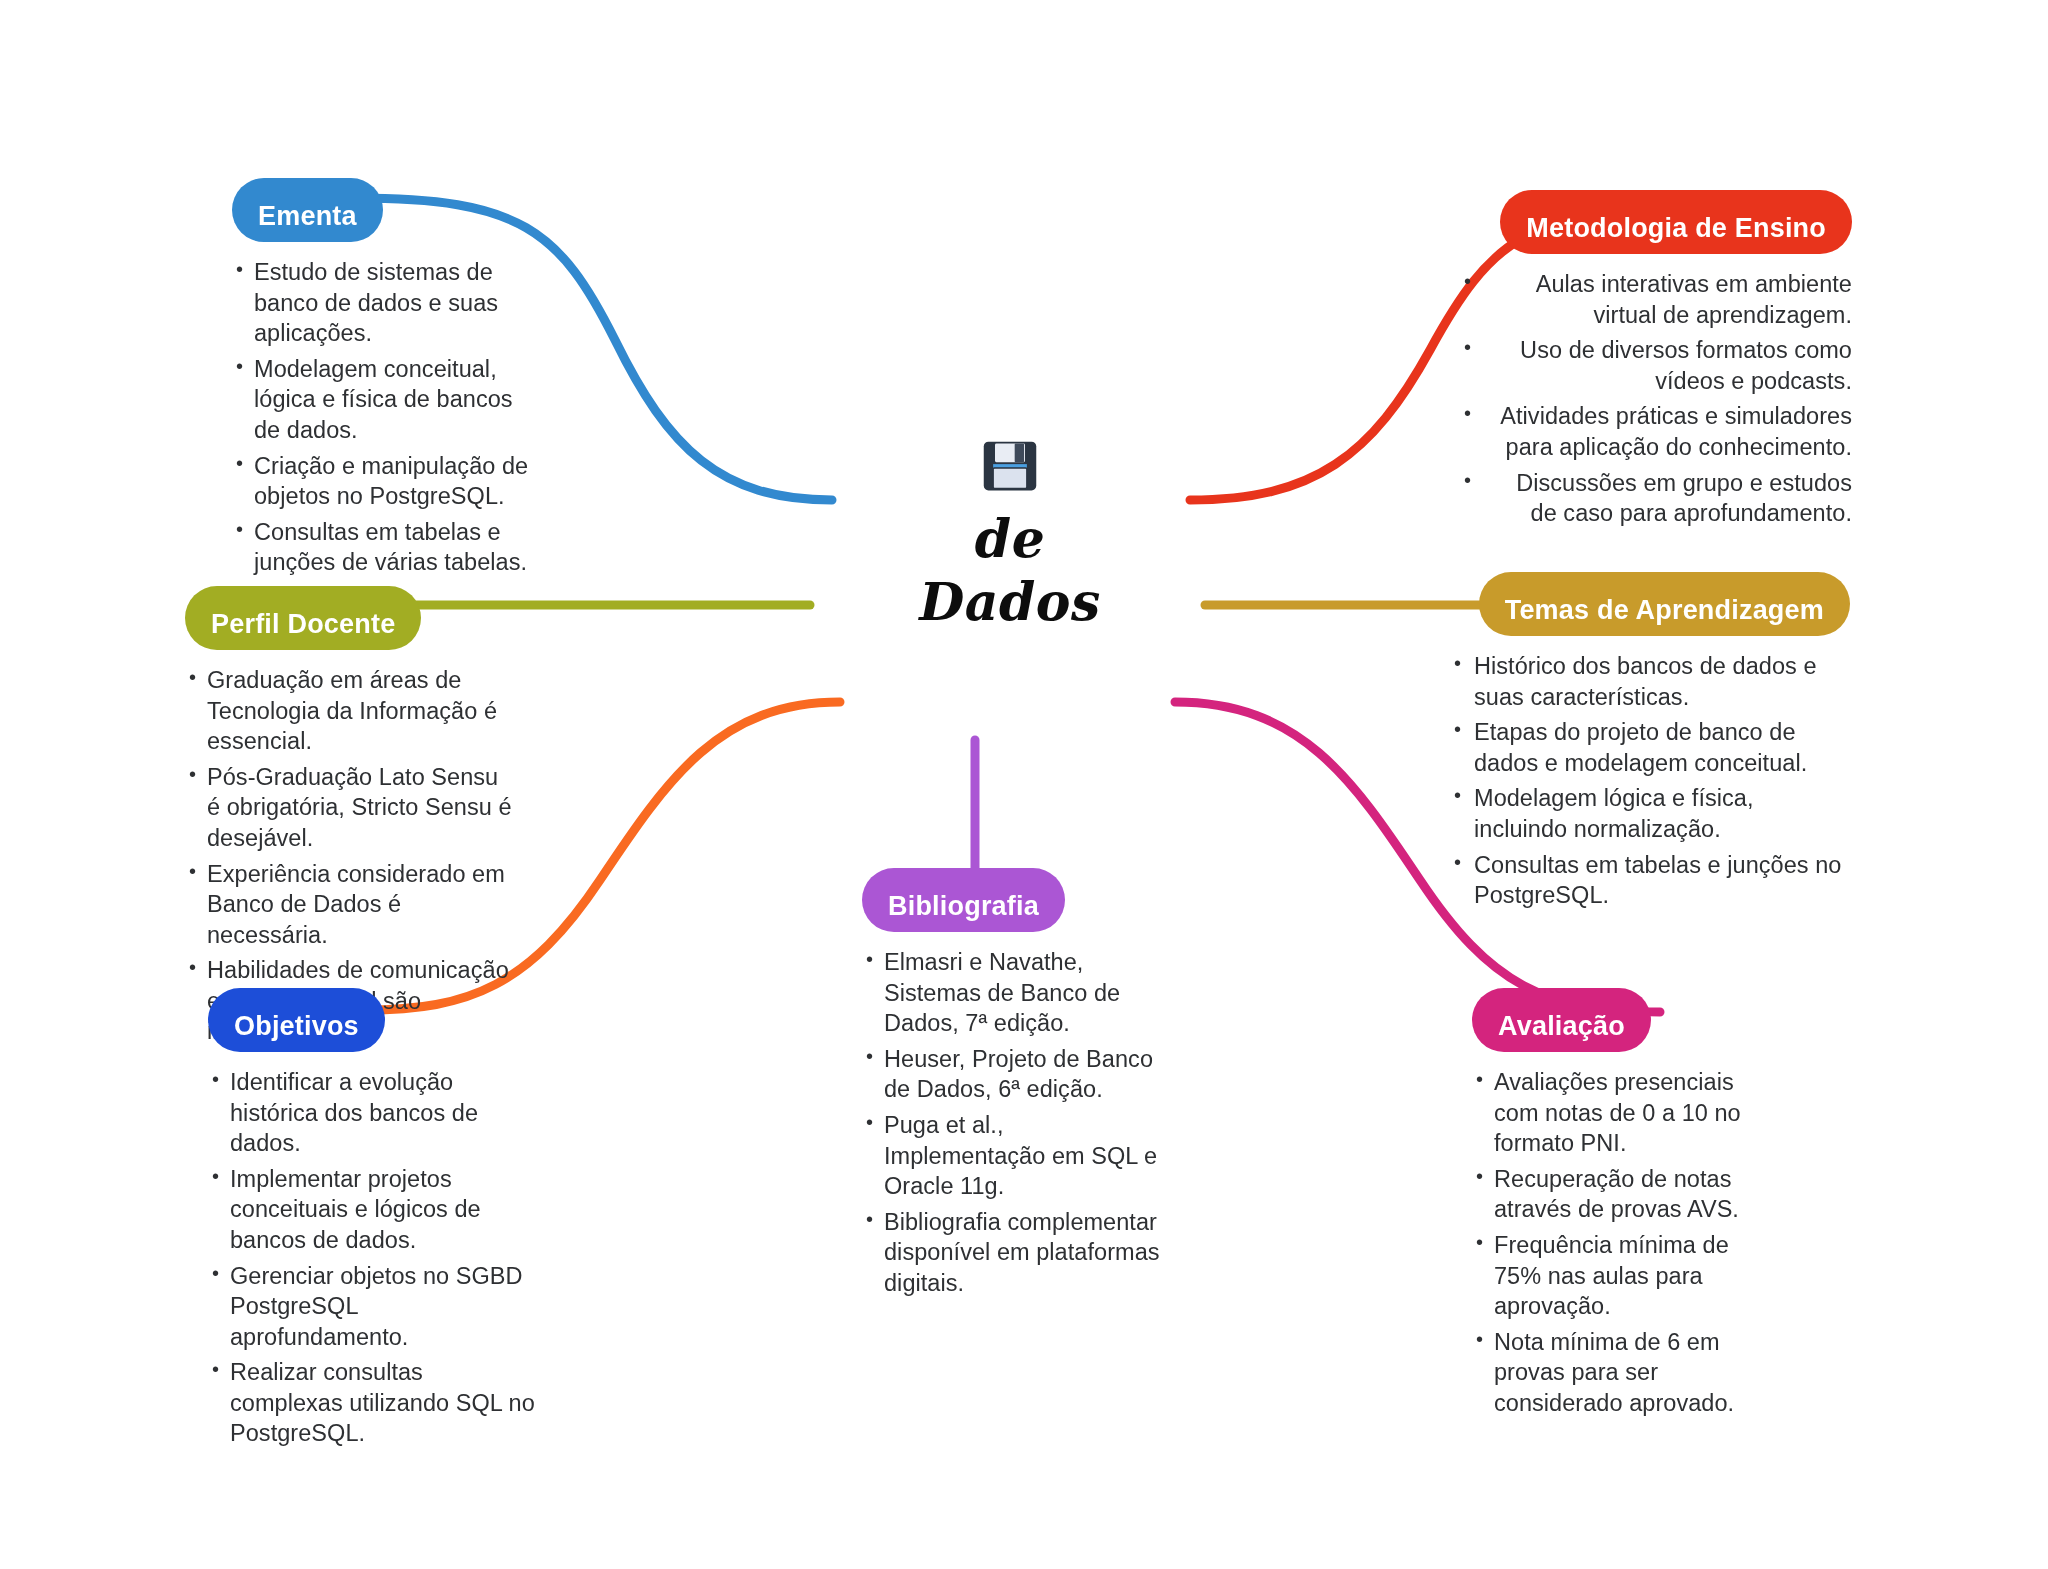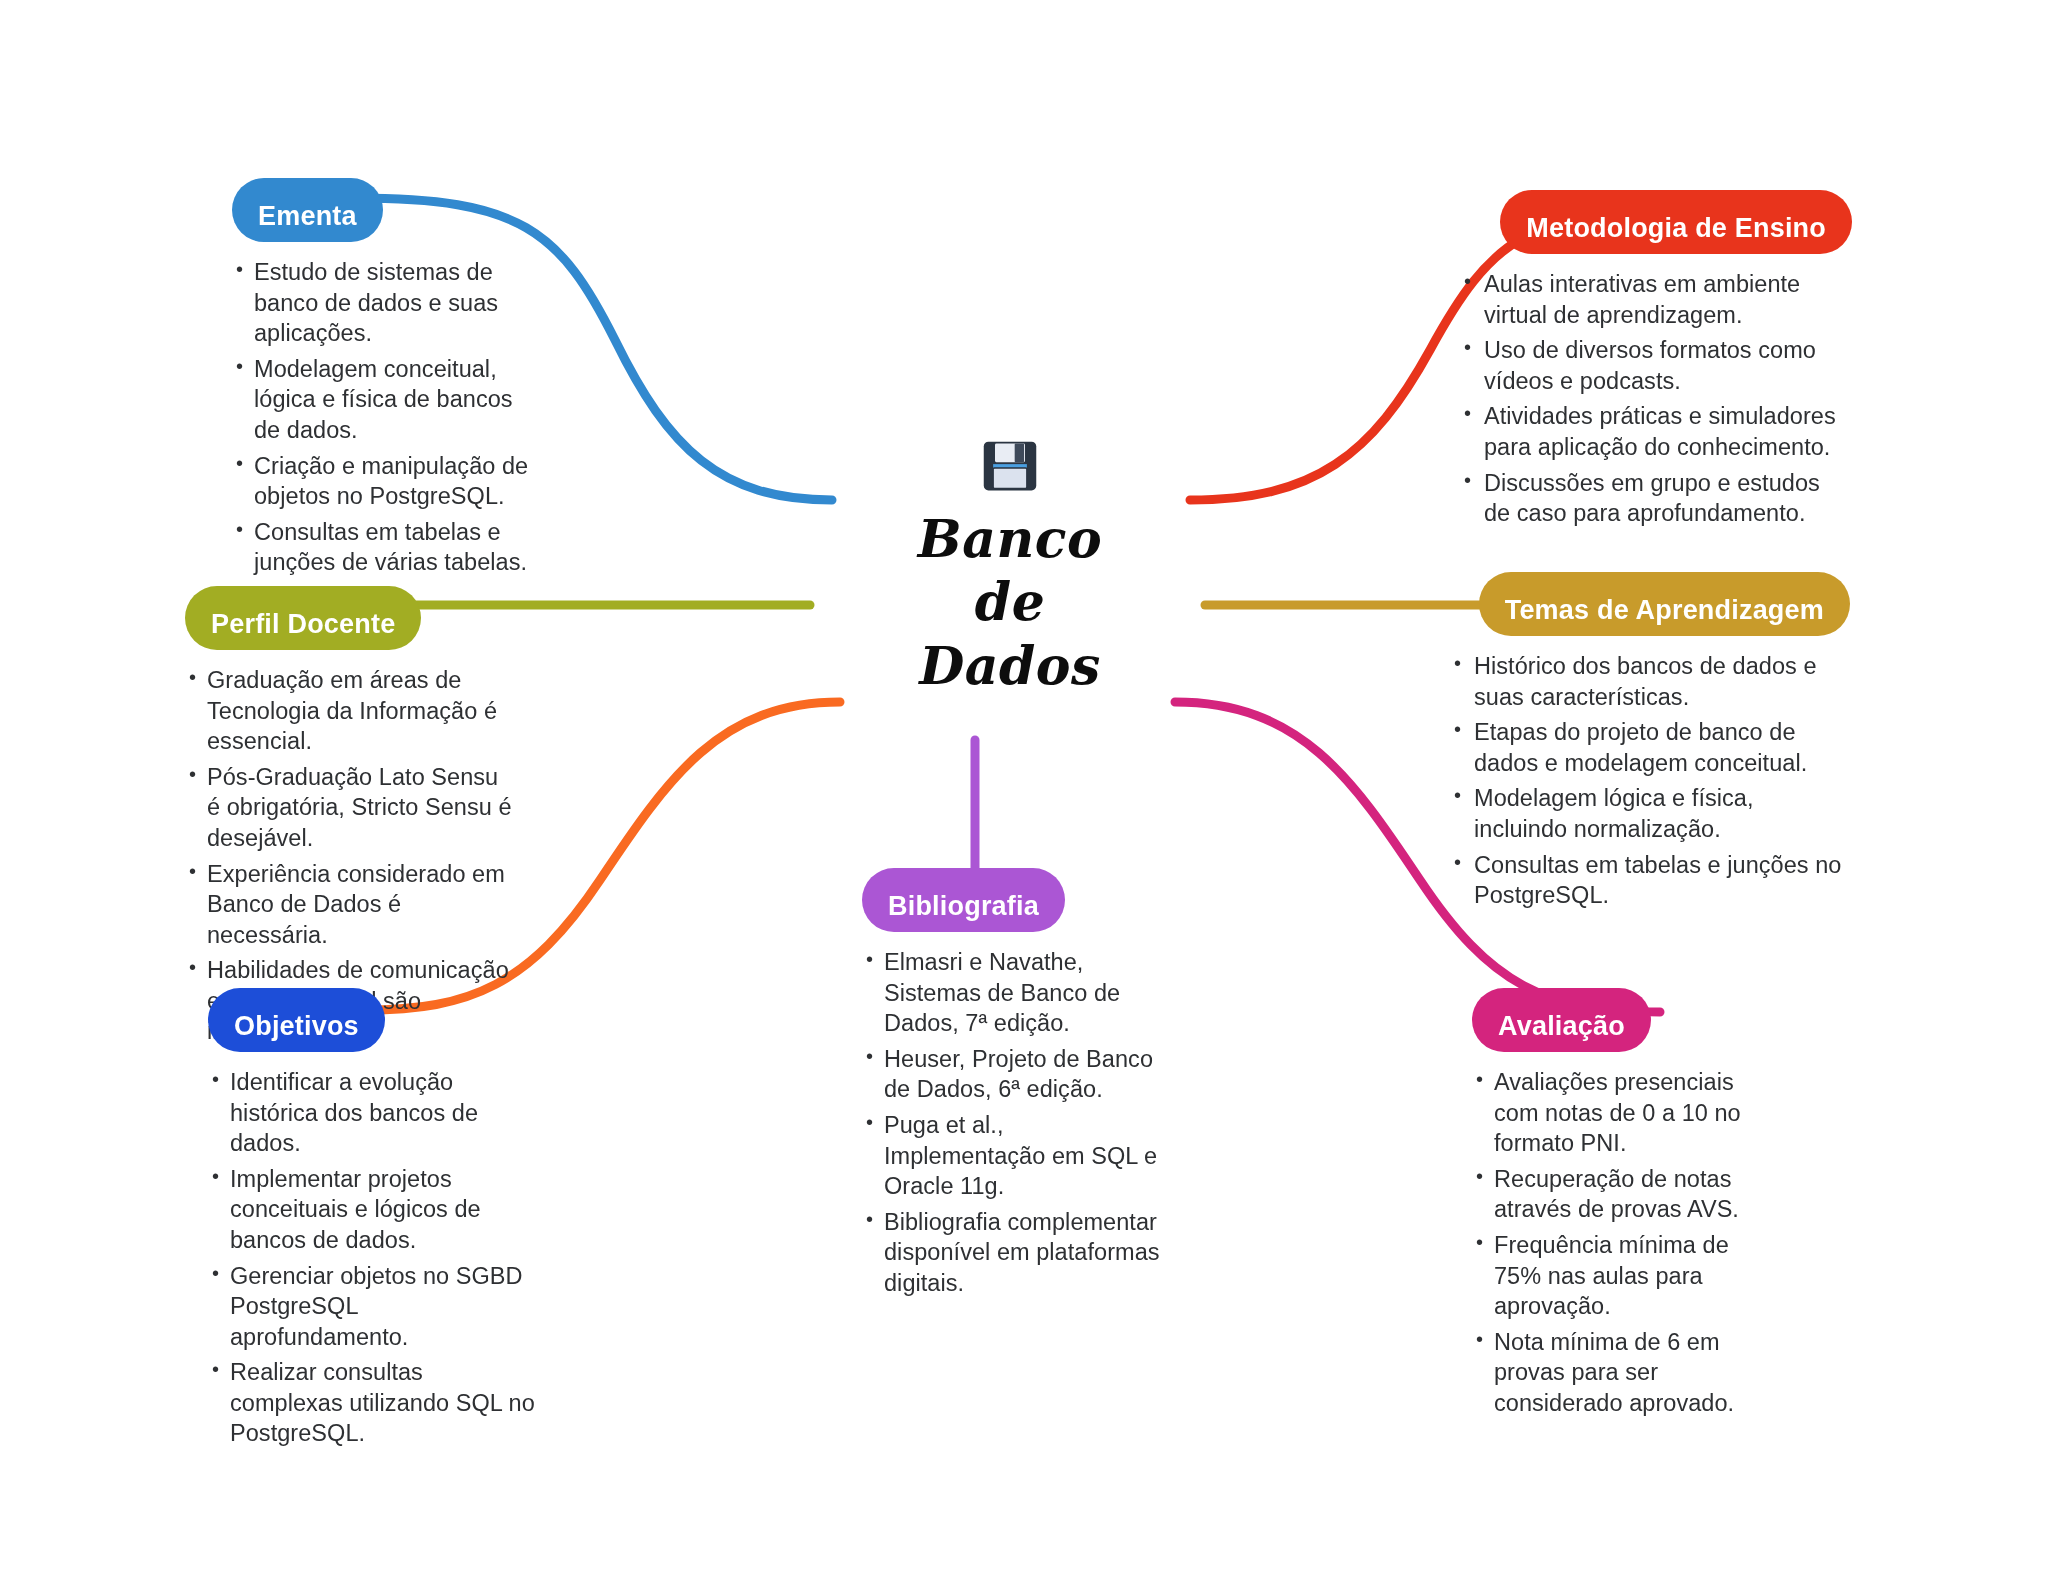--- a/index.html
+++ b/index.html
@@ -61,21 +61,21 @@
     left: 4px;
     top: -1px;
     font-size: 20px;
     color: #2e3033;
   }
 
   
   #branch-ementa      { left: 232px;  top: 178px;  width: 300px; }
   #branch-perfil      { left: 185px;  top: 586px;  width: 330px; }
   #branch-objetivos   { left: 208px;  top: 988px;  width: 330px; }
-  #branch-metodologia { left: 1460px; top: 190px;  width: 392px; }
+  #branch-metodologia { left: 1460px; top: 190px;  width: 392px; text-align: right; }
   #branch-temas       { left: 1450px; top: 572px;  width: 400px; }
   #branch-avaliacao   { left: 1472px; top: 988px;  width: 310px; }
   #branch-bibliografia{ left: 862px;  top: 868px;  width: 300px; }
 
   #branch-metodologia ul.bullets li,
   #branch-temas ul.bullets li { padding-left: 24px; }
 
   
   #center-node {
     position: absolute;
@@ -126,21 +126,20 @@
   <div id="center-node">
     <svg id="center-icon" viewBox="0 0 64 64">
       <rect x="4" y="6" width="56" height="52" rx="5" fill="#2b3542"></rect>
       <rect x="16" y="8" width="32" height="20" rx="1.5" fill="#e9edf4"></rect>
       <rect x="37" y="8" width="10" height="20" rx="1" fill="#3f4a5a"></rect>
       <rect x="14" y="30" width="36" height="4" fill="#4a9fe0"></rect>
       <rect x="14" y="34" width="36" height="22" rx="1.5" fill="#dbe2ee"></rect>
       <rect x="14" y="34" width="36" height="22" rx="1.5" fill="none" stroke="#2b3542" stroke-width="1.6"></rect>
     </svg>
     <div id="center-title">
-      <span>Banco</span>
       <span>de</span>
       <span>Dados</span>
     </div>
   </div>
 
   <div class="branch" id="branch-ementa">
     <div class="pill-row">
       <div class="pill" style="background:#3289cf">Ementa</div>
     </div>
     <ul class="bullets">

